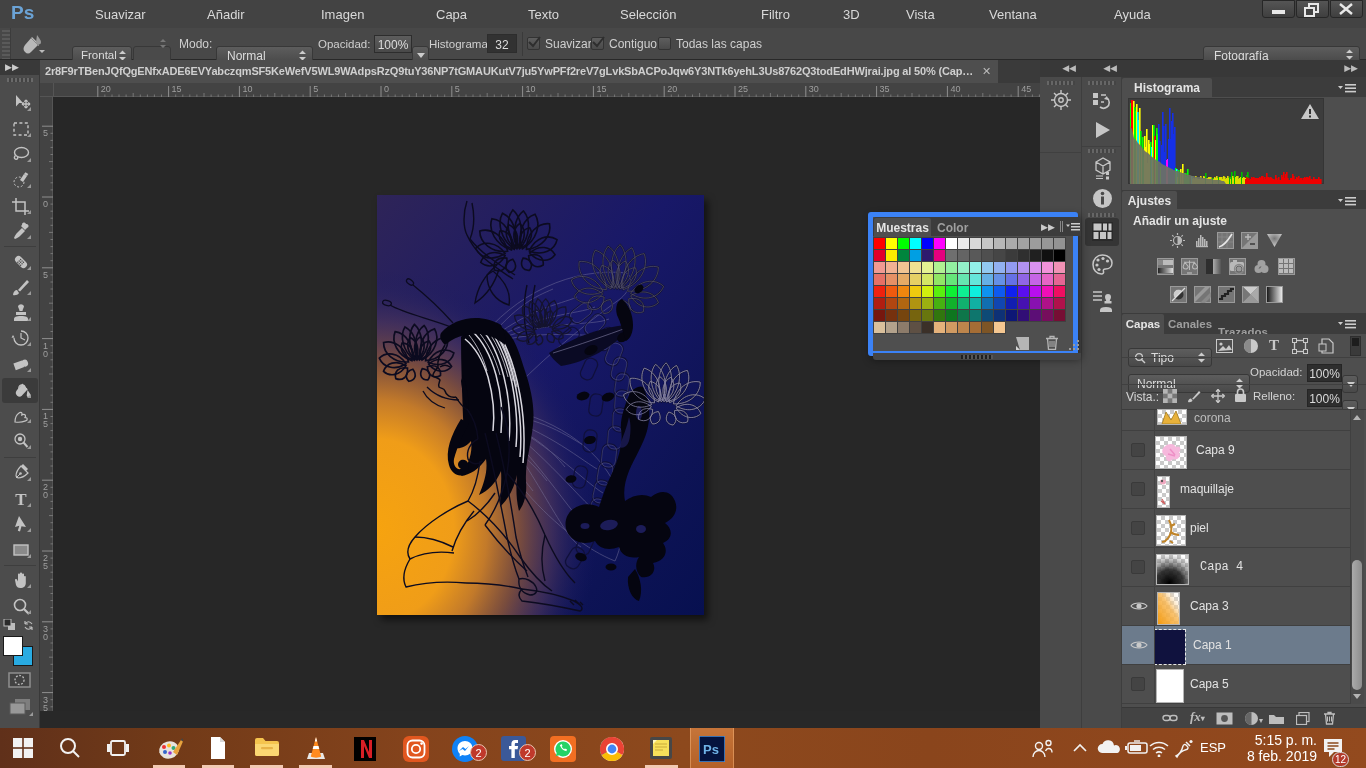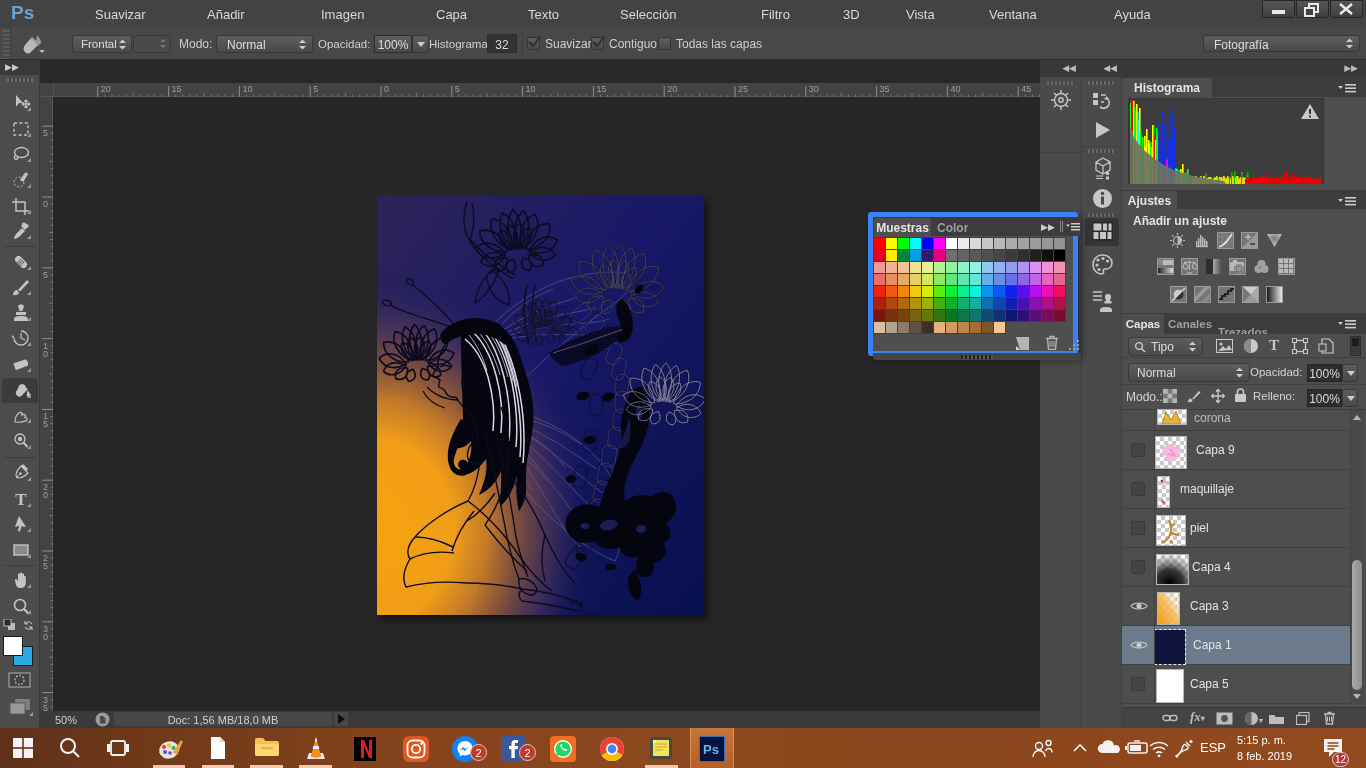--- a/index.html
+++ b/index.html
@@ -7,21 +7,21 @@
 .abs{position:absolute;}
 #app{position:absolute;left:0;top:0;width:1366px;height:768px;}
 
 #menubar{left:0;top:0;width:1366px;height:28px;background:#434343;color:#d9d9d9;font-size:13px;}
 #menubar .mi{position:absolute;top:7px;}
 #pslogo{position:absolute;left:11px;top:2px;font-size:19px;font-weight:bold;color:#6ba3d6;letter-spacing:0px;}
 
 .winbtn{position:absolute;top:0;height:18px;width:33px;background:linear-gradient(#555,#3f3f3f);border:1px solid #272727;color:#e8e8e8;text-align:center;}
 
 #optbar{left:0;top:28px;width:1366px;height:32px;background:#484848;border-bottom:1px solid #282828;color:#cfcfcf;font-size:12px;}
-.sel{position:absolute;background:linear-gradient(#5d5d5d,#494949);border:1px solid #383838;border-radius:3px;color:#dcdcdc;font-size:12px;}
+.sel{position:absolute;background:linear-gradient(#5d5d5d,#494949);border:1px solid #383838;border-radius:3px;color:#dcdcdc;font-size:12px;margin-top:11px;}
 .darkbox{position:absolute;background:#393939;border:1px solid #2d2d2d;color:#dcdcdc;font-size:12px;text-align:center;}
 .cb{position:absolute;width:13px;height:13px;background:linear-gradient(#5e5e5e,#4a4a4a);border:1px solid #333;border-radius:2px;}
 .lbl{position:absolute;top:9px;}
 
 #toolbar{left:0;top:60px;width:40px;height:668px;background:#4c4c4c;border-right:1px solid #393939;}
 
 #tabbar{left:40px;top:60px;width:1000px;height:23px;background:#3a3a3a;}
 #doctab{position:absolute;left:0;top:0;height:23px;width:958px;background:#4e4e4e;color:#cfcfcf;font-size:11px;font-weight:bold;letter-spacing:-0.16px;}
 #canvasarea{left:40px;top:83px;width:1000px;height:628px;background:#272727;}
 #rulertop{position:absolute;left:0px;top:0px;width:1000px;height:14px;background:#434343;border-bottom:1px solid #555;}
@@ -266,20 +266,26 @@
           <circle cx="11.5" cy="8" r="4.5" fill="none" stroke="#bdbdbd" stroke-width="1.3" stroke-dasharray="1.8 1.6"></circle>
         </svg>
 <svg style="position:absolute;left:8px;top:637px" width="26" height="20" viewBox="0 0 26 20">
           <rect x="7" y="2" width="15" height="11" fill="#7e7e7e"></rect>
           <rect x="2" y="6" width="15" height="11" fill="#989898" stroke="#5a5a5a" stroke-width="1"></rect>
           <path d="M21 19 l4 0 0-4z" fill="#9a9a9a"></path>
         </svg>
       </div>
 </div>
 
+<div class="abs" id="tabbar">
+  <div id="doctab">
+        <span style="position:absolute;left:5px;top:5px;white-space:nowrap;overflow:hidden;width:930px;">2r8F9rTBenJQfQgENfxADE6EVYabczqmSF5KeWefV5WL9WAdpsRzQ9tuY36NP7tGMAUKutV7ju5YwPFf2reV7gLvkSbACPoJqw6Y3NTk6yehL3Us8762Q3todEdHWjrai.jpg al 50% (Cap…</span>
+  <span style="position:absolute;left:942px;top:5px;color:#bbb;font-weight:normal;">✕</span>
+      </div>
+</div>
 
 <div class="abs" id="canvasarea">
   <div id="rulertop"><svg width="1000" height="14">
           <line x1="57.8" y1="3" x2="57.8" y2="14" stroke="#8f8f8f" stroke-width="1"></line>
           <text x="60.8" y="9" font-size="9" fill="#9f9f9f">20</text>
           <line x1="64.9" y1="11.5" x2="64.9" y2="14" stroke="#777" stroke-width="1"></line>
           <line x1="72.0" y1="11.5" x2="72.0" y2="14" stroke="#777" stroke-width="1"></line>
           <line x1="79.0" y1="11.5" x2="79.0" y2="14" stroke="#777" stroke-width="1"></line>
           <line x1="86.1" y1="11.5" x2="86.1" y2="14" stroke="#777" stroke-width="1"></line>
           <line x1="93.2" y1="10" x2="93.2" y2="14" stroke="#777" stroke-width="1"></line>
@@ -844,31 +850,20 @@
             <path d="M0 0 C-6 -4.199999999999999 -5.1 -9.600000000000001 0 -12 C5.1 -9.600000000000001 6 -4.199999999999999 0 0 z" transform="translate(-4.5,7.6) rotate(-158)"></path>
             <path d="M0 0 C-6 -4.199999999999999 -5.1 -9.600000000000001 0 -12 C5.1 -9.600000000000001 6 -4.199999999999999 0 0 z" transform="translate(4.5,7.6) rotate(158)"></path>
             <path d="M0 0 C-6.5 -6.6499999999999995 -5.5249999999999995 -15.200000000000001 0 -19 C5.5249999999999995 -15.200000000000001 6.5 -6.6499999999999995 0 0 z" transform="translate(-3.5,-1.6) rotate(-30)"></path>
             <path d="M0 0 C-6.5 -6.6499999999999995 -5.5249999999999995 -15.200000000000001 0 -19 C5.5249999999999995 -15.200000000000001 6.5 -6.6499999999999995 0 0 z" transform="translate(3.5,-1.6) rotate(30)"></path>
             <path d="M0 0 C-6.5 -7.35 -5.5249999999999995 -16.8 0 -21 C5.5249999999999995 -16.8 6.5 -7.35 0 0 z" transform="translate(-1.2,-2.0) rotate(-10)"></path>
             <path d="M0 0 C-6.5 -7.35 -5.5249999999999995 -16.8 0 -21 C5.5249999999999995 -16.8 6.5 -7.35 0 0 z" transform="translate(1.2,-2.0) rotate(10)"></path>
           </g>
         </svg></div>
 </div>
 
-<div class="abs" id="statusbar">
-  <span style="position:absolute;left:15px;top:3px;">50%</span>
-  <svg style="position:absolute;left:55px;top:1px" width="15" height="15">
-        <circle cx="7.5" cy="7.5" r="7" fill="#9a9a9a"></circle>
-        <path d="M5 4 h3 l2.5 2.5 v5 h-5.5z" fill="#4a4a4a"></path>
-      </svg>
-  <div style="position:absolute;left:73px;top:0;width:220px;height:16px;background:#474747;border:1px solid #3a3a3a;text-align:center;padding-top:2px;">Doc: 1,56 MB/18,0 MB</div>
-  <div style="position:absolute;left:293px;top:0;width:16px;height:16px;background:#474747;border:1px solid #3a3a3a;"><svg width="14" height="14">
-          <path d="M4 2 l7 5 -7 5z" fill="#111"></path>
-        </svg></div>
-</div>
 
 <div class="abs" id="dockA">
       <div class="hdrstrip" style="left:0;top:0;width:42px;height:17px;">
         <span style="position:absolute;right:6px;top:3px;color:#bbb;font-size:9px;">◀◀</span>
       </div>
       <div style="position:absolute;left:7px;top:21px;width:28px;height:4px;background:repeating-linear-gradient(90deg,#666 0 2px,#444 2px 4px);"></div>
       <svg style="position:absolute;left:9px;top:28px" width="24" height="24" viewBox="0 0 24 24">
         <g stroke="#c6c6c6" stroke-width="1.4" fill="none">
           <circle cx="12" cy="12" r="6.5"></circle>
           <circle cx="12" cy="12" r="2.2"></circle>
@@ -1327,21 +1322,21 @@
       <div class="ptab" style="left:0px;top:254px;width:42px;height:20px;padding-top:4px;font-size:11.5px;">Capas</div>
       <div class="ptab2" style="left:44px;top:254px;width:48px;padding-top:4px;font-size:11.5px;">Canales</div>
       <div class="ptab2" style="left:94px;top:246px;width:54px;padding-top:20px;font-size:11.5px;">Trazados</div>
       <svg class="pmenu" style="top:260px;" width="18" height="10">
         <path d="M0 2 l5 0 -2.5 3z" fill="#ccc"></path>
         <rect x="7" y="0" width="11" height="1.6" fill="#ccc"></rect>
         <rect x="7" y="3.4" width="11" height="1.6" fill="#ccc"></rect>
         <rect x="7" y="6.8" width="11" height="1.6" fill="#ccc"></rect>
       </svg>
       <div style="position:absolute;left:0;top:274px;width:244px;height:394px;background:#4e4e4e;"></div>
-      <div class="sel" style="left:6px;top:277px;width:75px;height:19px;padding:2px 8px 0 22px;">Tipo<svg style="position:absolute;left:5px;top:3px" width="13" height="13">
+      <div class="sel" style="left:6px;top:277px;width:84px;height:19px;padding:2px 8px 0 22px;">Tipo<svg style="position:absolute;left:5px;top:3px" width="13" height="13">
           <circle cx="5" cy="5" r="3.4" fill="none" stroke="#ccc" stroke-width="1.3"></circle>
           <path d="M7.5 7.5 l3.5 3.5" stroke="#ccc" stroke-width="1.4"></path>
         </svg><svg style="position:absolute;right:5px;top:3px" width="9" height="12">
           <path d="M1 4 l3.5-3.5 3.5 3.5z M1 7 l3.5 3.5 3.5-3.5z" fill="#ccc"></path>
         </svg></div>
       <svg style="position:absolute;left:94px;top:279px" width="17" height="14">
         <rect x="0.5" y="0.5" width="16" height="13" fill="none" stroke="#c9c9c9"></rect>
         <circle cx="5" cy="5" r="1.6" fill="#c9c9c9"></circle>
         <path d="M2 12 l5-5 3 3 3-4 3 5z" fill="#c9c9c9"></path>
       </svg>
@@ -1371,21 +1366,21 @@
           <path d="M1 4 l3.5-3.5 3.5 3.5z M1 7 l3.5 3.5 3.5-3.5z" fill="#ccc"></path>
         </svg></div>
       <div style="position:absolute;left:128px;top:306px;font-size:11.5px;color:#d4d4d4;">Opacidad:</div>
       <div class="darkbox" style="left:185px;top:304px;width:35px;height:18px;background:#2e2e2e;border:1px solid #252525;padding-top:2px;">100%</div>
       <div class="sel" style="left:220px;top:304px;width:16px;height:18px;">
         <svg style="position:absolute;left:4px;top:6px" width="9" height="7">
           <path d="M0 0 h8 l-4 5z" fill="#ccc"></path>
         </svg>
       </div>
       <div style="position:absolute;left:0;top:324px;width:244px;height:1px;background:#404040;"></div>
-      <div style="position:absolute;left:4px;top:330px;font-size:12px;color:#d4d4d4;">Modo.:</div>
+      <div style="position:absolute;left:4px;top:330px;font-size:12px;color:#d4d4d4;">Vista.:</div>
       <svg style="position:absolute;left:40px;top:328px" width="16" height="16">
         <rect x="1" y="1" width="14" height="14" fill="#777"></rect>
         <g fill="#b5b5b5">
           <rect x="1" y="1" width="4.7" height="4.7"></rect>
           <rect x="10.3" y="1" width="4.7" height="4.7"></rect>
           <rect x="5.6" y="5.6" width="4.7" height="4.7"></rect>
           <rect x="1" y="10.3" width="4.7" height="4.7"></rect>
           <rect x="10.3" y="10.3" width="4.7" height="4.7"></rect>
         </g>
       </svg>
@@ -1443,21 +1438,21 @@
           <defs>
             <radialGradient id="smk" cx="0.4" cy="0.95" r="1">
               <stop offset="0" stop-color="#000"></stop>
               <stop offset="0.45" stop-color="#222" stop-opacity="0.9"></stop>
               <stop offset="0.75" stop-color="#555" stop-opacity="0.45"></stop>
               <stop offset="1" stop-color="#888" stop-opacity="0"></stop>
             </radialGradient>
           </defs>
           <rect width="31" height="29" fill="url(#smk)"></rect>
         </svg></div>
-      <div class="lname" style="left:70px;top:500px;">Capa 4</div>
+      <div class="lname" style="left:78px;top:500px;font-family:Liberation Mono, monospace;">Capa 4</div>
       <div style="position:absolute;left:0;top:527px;width:228px;height:39px;background:#4e4e4e;border-bottom:1px solid #404040;"></div>
       <svg style="position:absolute;left:8px;top:540px" width="18" height="12" viewBox="0 0 18 12">
         <path d="M1 6 C4 2 14 2 17 6 C14 10 4 10 1 6z" fill="none" stroke="#c9c9c9" stroke-width="1.2"></path>
         <circle cx="9" cy="6" r="2.6" fill="#c9c9c9"></circle>
       </svg>
       <div class="thumb checker" style="left:36px;top:533px;width:21px;height:31px;"><svg width="21" height="31">
           <defs>
             <linearGradient id="org" x1="0" y1="1" x2="1" y2="0">
               <stop offset="0" stop-color="#f49b10"></stop>
               <stop offset="0.55" stop-color="#f8b959" stop-opacity="0.85"></stop>
@@ -1798,21 +1793,21 @@
           <path d="M9 14 a5 5 0 0 1 6 0"></path>
         </g>
         <circle cx="12" cy="17" r="1.4" fill="#f2f2f2"></circle>
       </svg>
       <svg style="position:absolute;left:1172px;top:10px" width="22" height="22">
         <path d="M4 18 C8 16 10 12 11 8 c.3-1.5 2-2 3-1 l1.5 1.5 c1 1 .5 2.7-1 3 C10.5 12.5 7 15 5 19z" fill="none" stroke="#f2f2f2" stroke-width="1.4"></path>
         <path d="M14 4 l4 4" stroke="#f2f2f2" stroke-width="1.6"></path>
         <circle cx="19" cy="3.5" r="1.6" fill="#f2f2f2"></circle>
       </svg>
       <div style="position:absolute;left:1200px;top:12px;color:#fff;font-size:13px;">ESP</div>
-      <div style="position:absolute;left:1237px;top:4px;width:80px;color:#fff;font-size:11px;text-align:left;line-height:16px;">5:15 p. m.<br>8 feb. 2019</div>
+      <div style="position:absolute;left:1237px;top:4px;width:80px;color:#fff;font-size:14px;text-align:right;line-height:16px;">5:15 p. m.<br>8 feb. 2019</div>
       <svg style="position:absolute;left:1322px;top:9px" width="22" height="22">
         <path d="M2 2 h18 v13 h-8 l-5 5 v-5 h-5z" fill="#f2f2f2"></path>
         <path d="M5.5 6 h11 M5.5 9 h11 M5.5 12 h7" stroke="#8a4a1e" stroke-width="1.4"></path>
       </svg>
       <div style="position:absolute;left:1332px;top:24px;width:17px;height:15px;border-radius:8px;background:#b33a2a;border:1px solid #d8d8d8;color:#fff;font-size:10px;text-align:center;line-height:14px;">12</div>
     </div>
 
 </div>
 
 </body></html>

